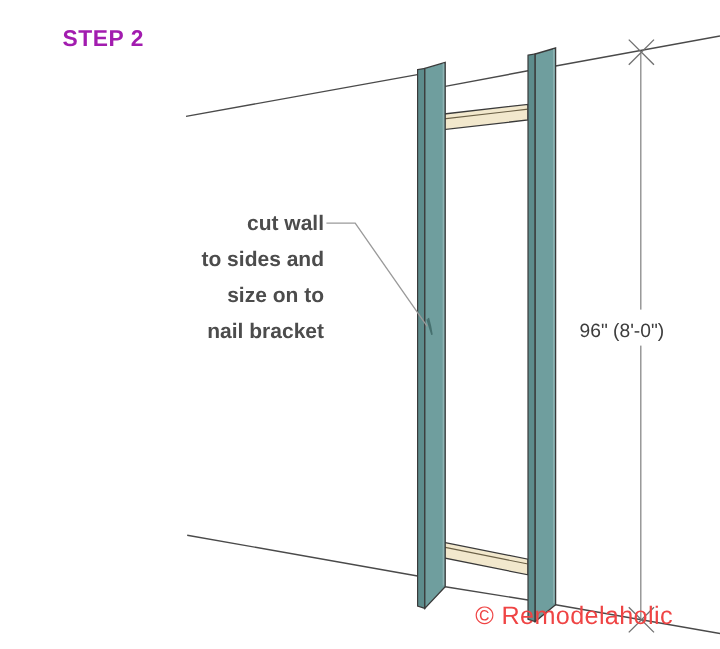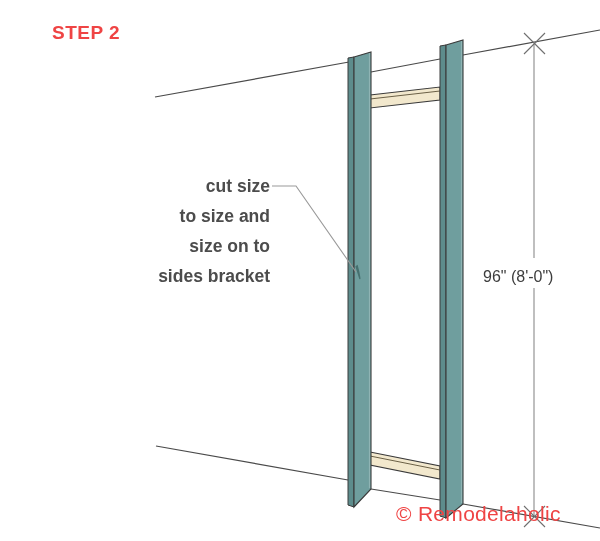--- a/index.html
+++ b/index.html
@@ -24,21 +24,21 @@
     top: 0;
     width: 600px;
     height: 541px;
   }
   .step-title {
     position: absolute;
     left: 52px;
     top: 22px;
     font-size: 19px;
     font-weight: bold;
-    color: #ef4444;
+    color: #a21caf;
     letter-spacing: 0.5px;
     white-space: nowrap;
   }
   .callout {
     position: absolute;
     left: 120px;
     top: 171px;
     width: 150px;
     text-align: right;
     font-size: 17.5px;
@@ -141,23 +141,23 @@
       </g>
 
       <rect x="527" y="258" width="15" height="30" fill="#ffffff"></rect>
     </g>
 
   </svg>
 
   <div class="step-title">STEP 2</div>
 
   <div class="callout">
-    <div>cut size</div>
-    <div>to size and</div>
+    <div>cut wall</div>
+    <div>to sides and</div>
     <div>size on to</div>
-    <div>sides bracket</div>
+    <div>nail bracket</div>
   </div>
 
   <div class="dim-label">96" (8'-0")</div>
 
   <div class="watermark">© Remodelaholic</div>
 
 </div>
 
 </body></html>

